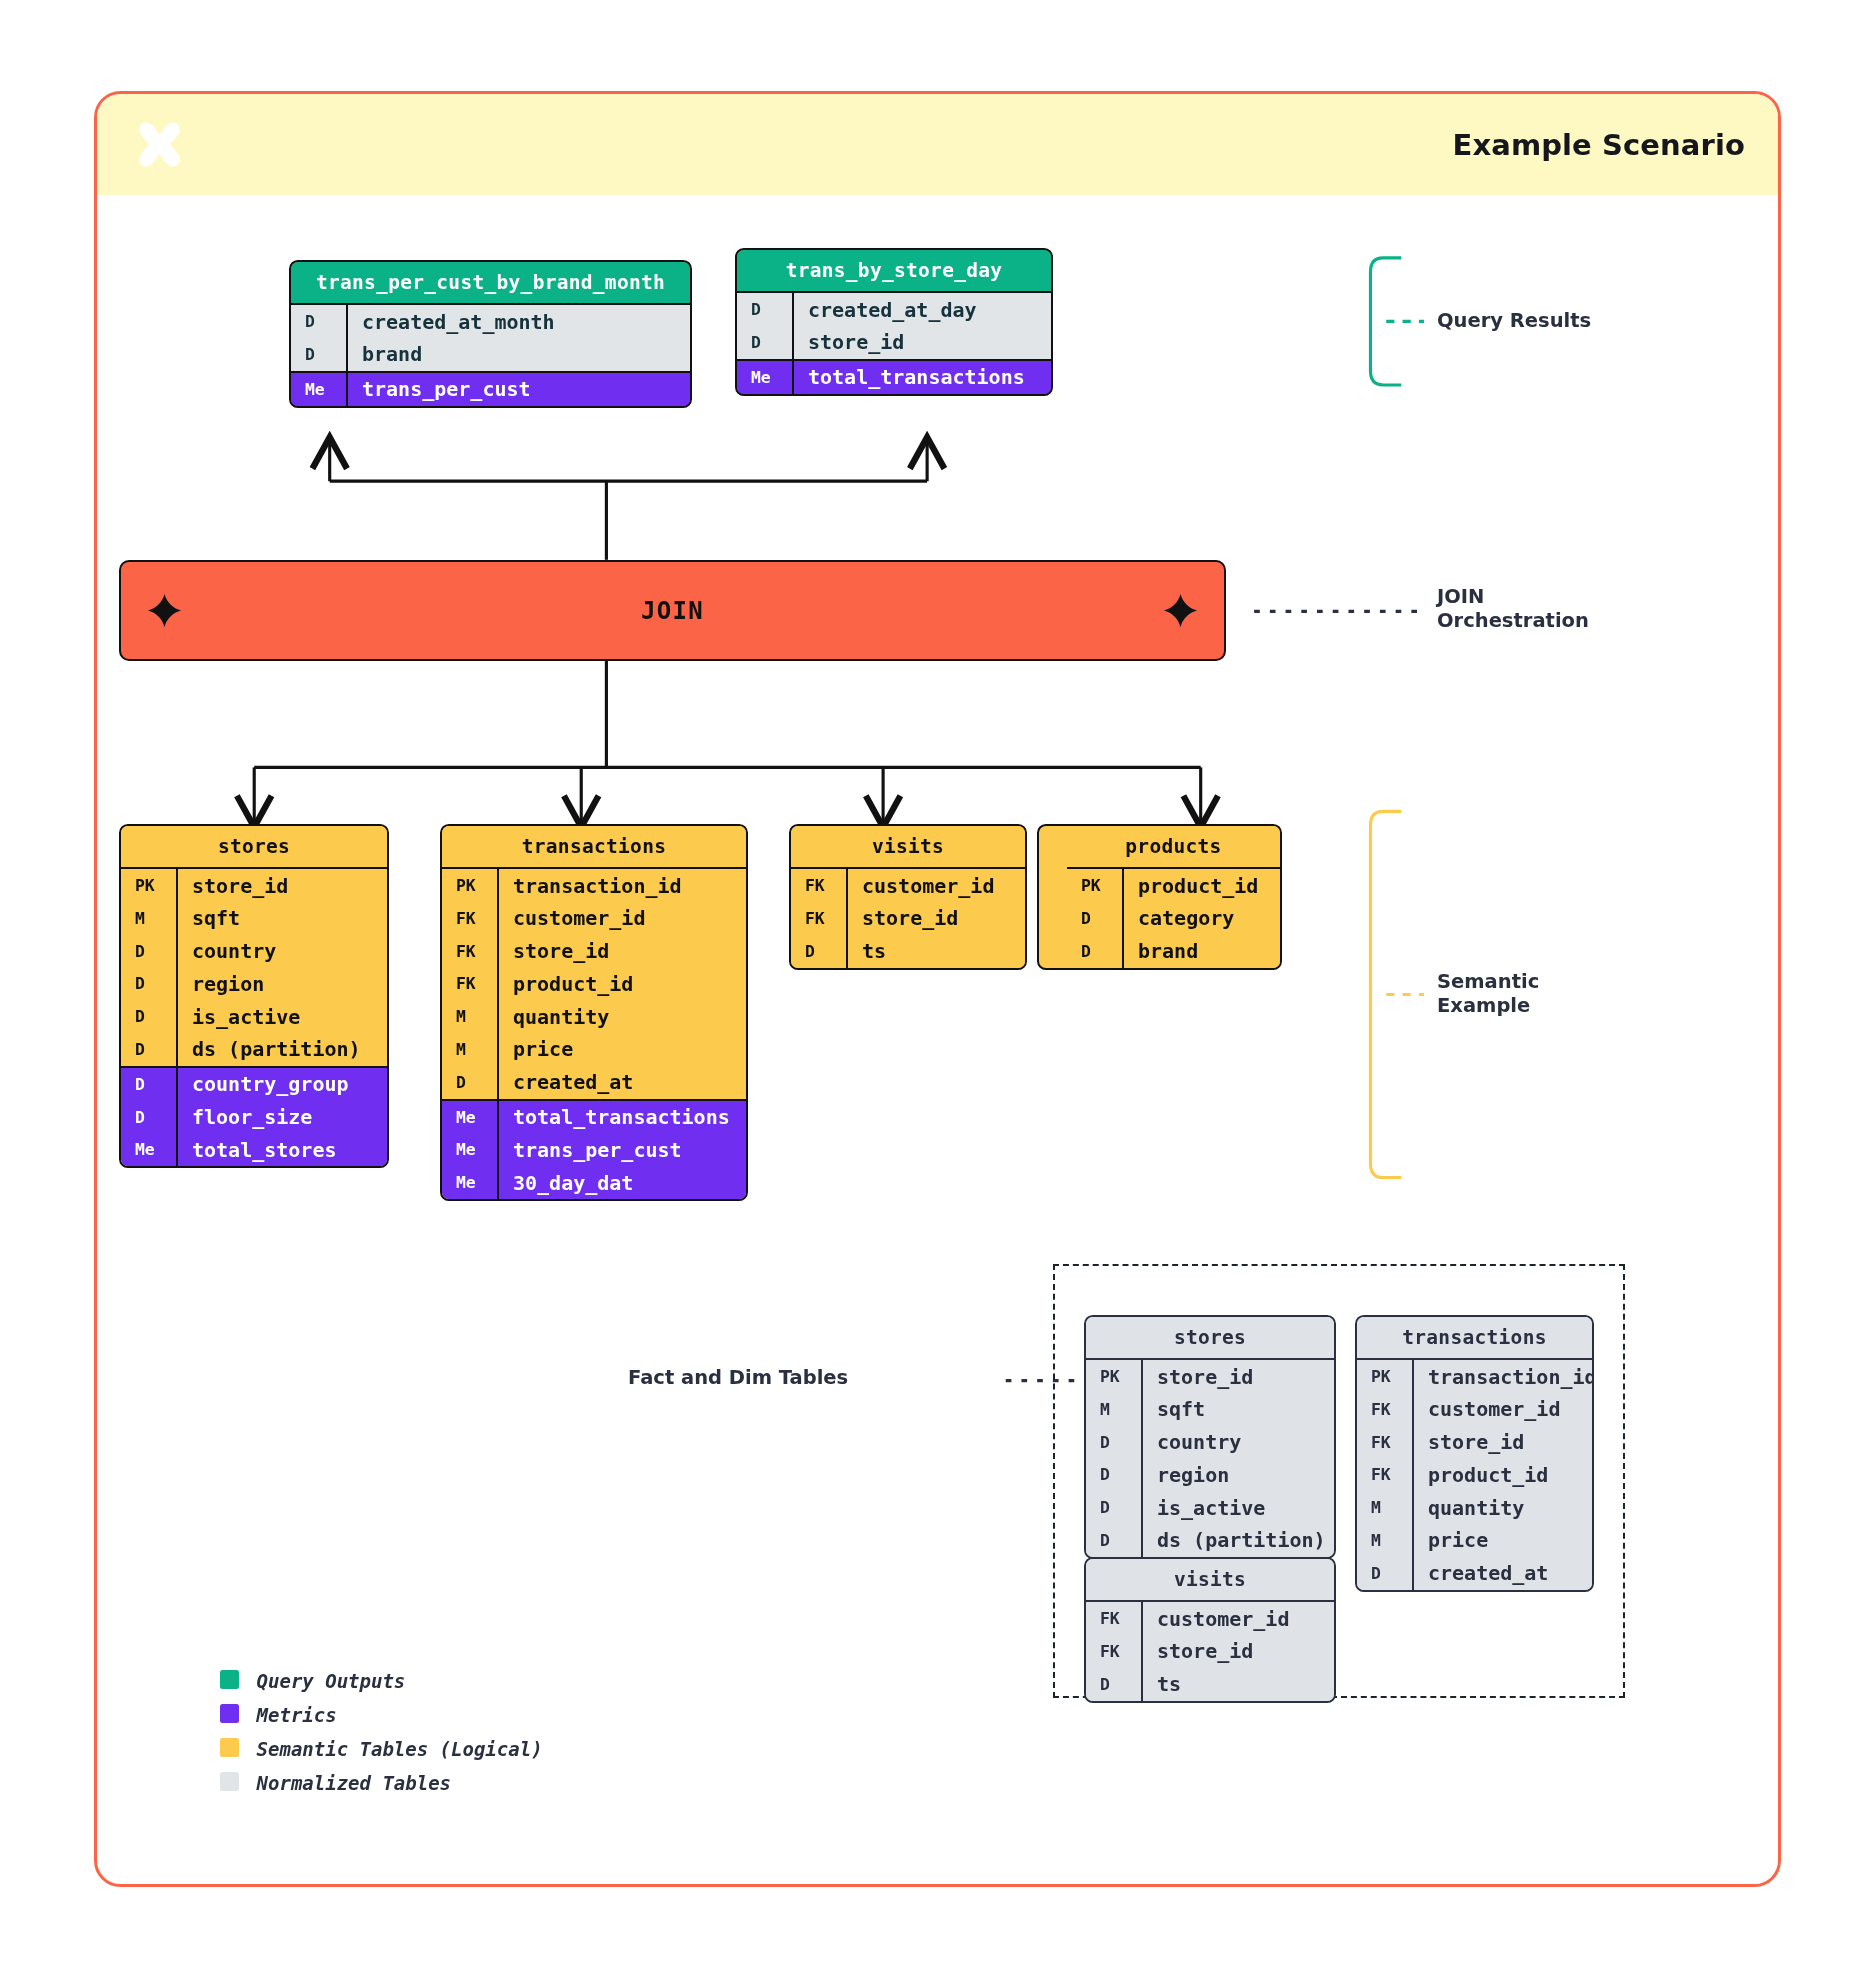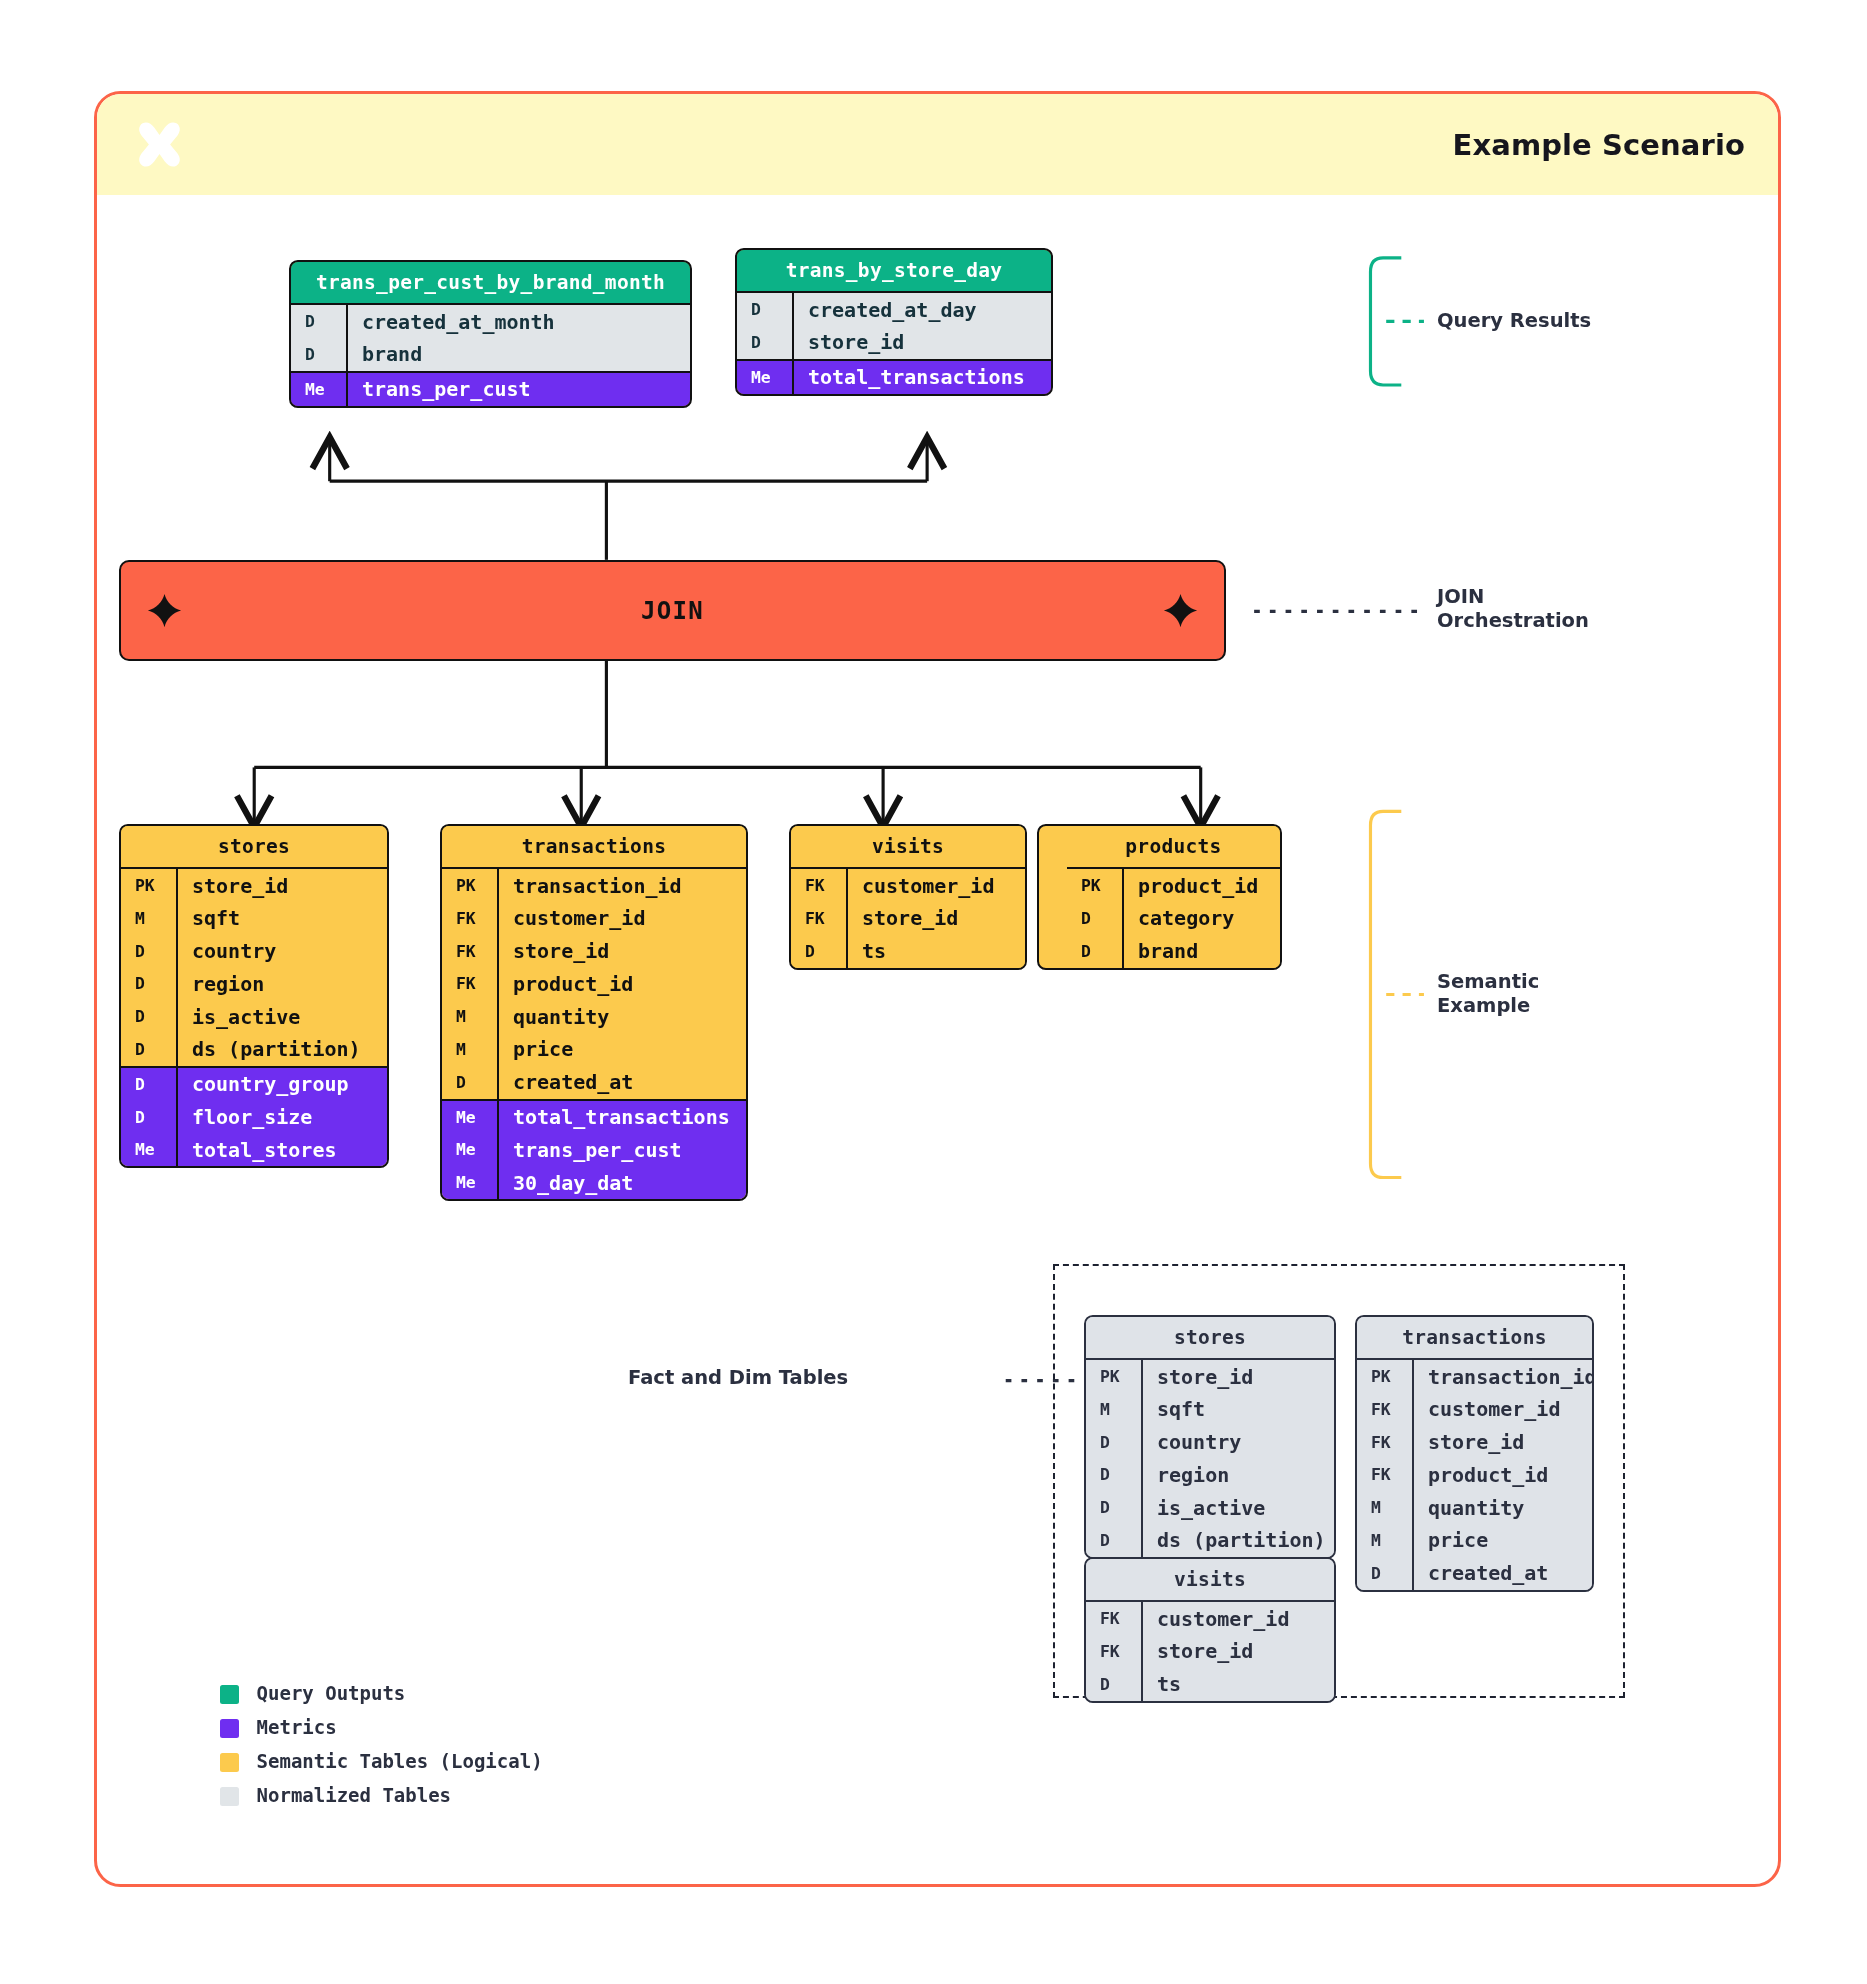--- a/index.html
+++ b/index.html
@@ -151,21 +151,21 @@
 
   
   .dotted-group {
     position: absolute;
     border: 2.5px dashed #1d2230;
     background: transparent;
   }
 
   
   .legend { position: absolute; }
-  .legend-row { display: flex; align-items: flex-end; height: 34px; }
+  .legend-row { display: flex; align-items: flex-start; height: 34px; font-style: italic; }
   .legend-sw {
     width: 19px; height: 19px;
     border-radius: 2.5px;
     margin-right: 17.6px;
     flex: 0 0 19px;
   }
   .legend-text {
     font-family: "DejaVu Sans Mono", monospace;
     font-weight: bold;
     font-size: 19px;

